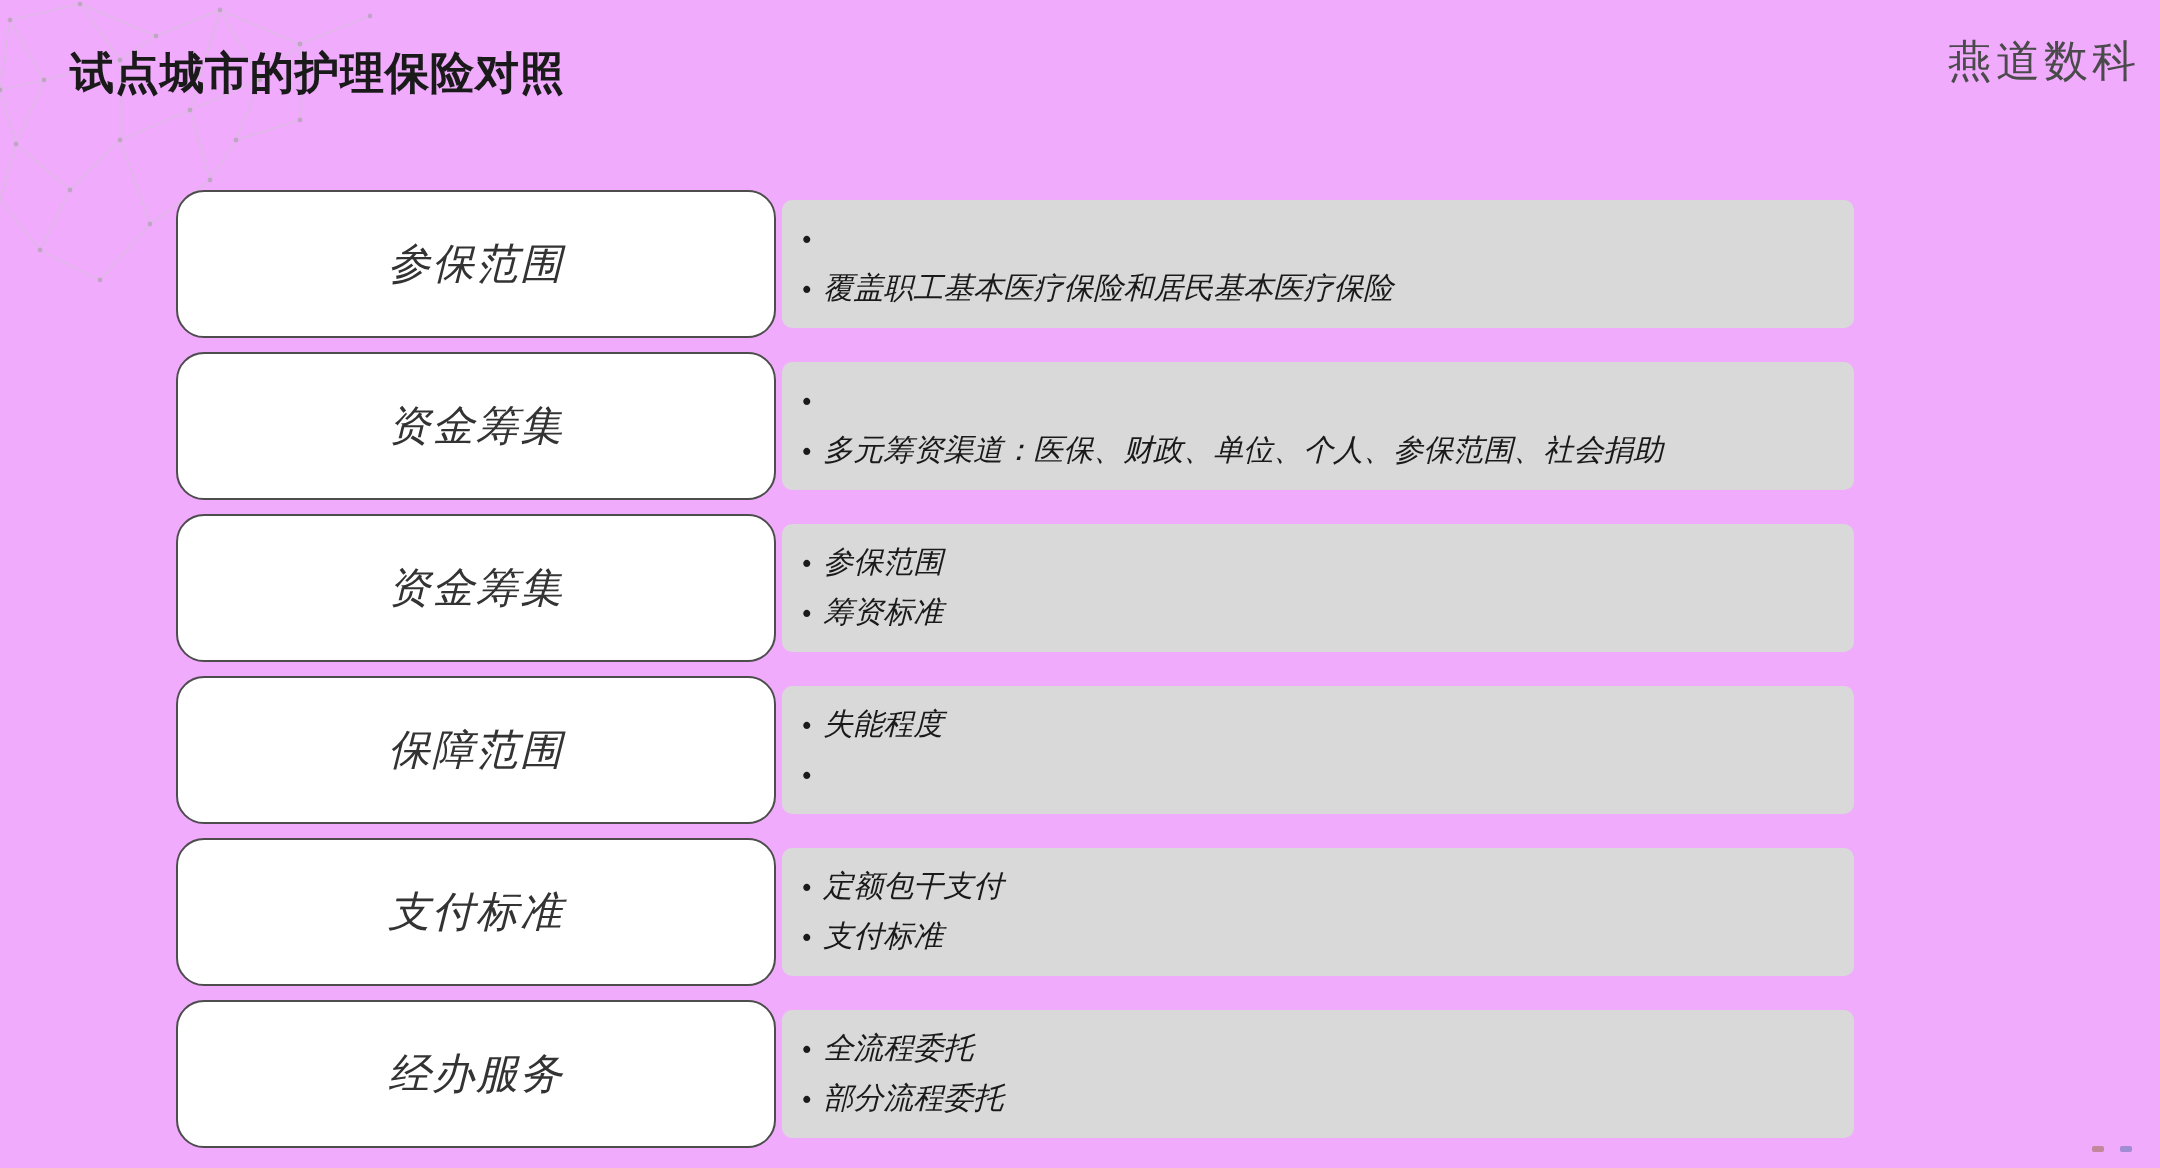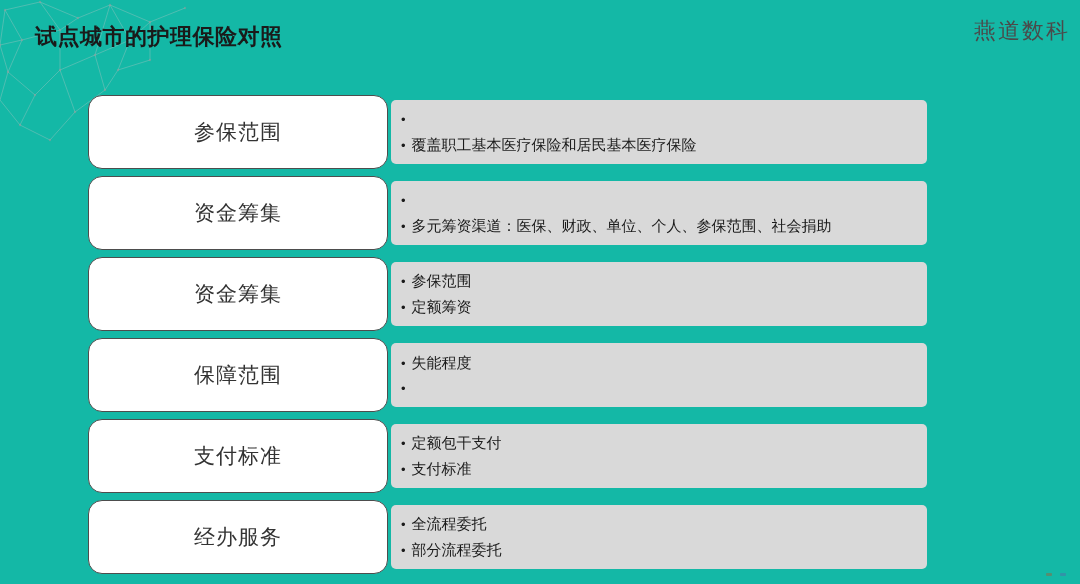--- a/index.html
+++ b/index.html
@@ -1,20 +1,20 @@
 <!DOCTYPE html>
 <html><head>
 <meta charset="utf-8">
 <style>
   html, body { margin: 0; padding: 0; background: #ffffff; }
   .slide {
     position: relative;
     width: 1080px;
     height: 584px;
-    background: #14b8a6;
+    background: #f0abfc;
     overflow: hidden;
     font-family: "Liberation Sans", "DejaVu Sans", sans-serif;
   }
   .mesh {
     position: absolute;
     top: 0; left: 0;
     pointer-events: none;
   }
   .title {
     position: absolute;
@@ -37,21 +37,21 @@
     white-space: nowrap;
   }
   .rows {
     position: absolute;
     left: 88px;
     top: 95px;
     display: flex;
     flex-direction: column;
     gap: 7px;
   }
-  .row { display: flex; align-items: center; }
+  .row { display: flex; align-items: center; font-style: italic; }
   .label-box {
     flex: none;
     width: 300px;
     height: 74px;
     box-sizing: border-box;
     background: #ffffff;
     border: 1.6px solid #4d4d4d;
     border-radius: 14px;
     display: flex;
     align-items: center;
@@ -179,21 +179,21 @@
         <span class="label">资金筹集</span>
       </div>
       <div class="detail-box">
         <ul class="bullets">
             <li>
               <span class="dot">•</span>
               <span>参保范围</span>
             </li>
             <li>
               <span class="dot">•</span>
-              <span>定额筹资</span>
+              <span>筹资标准</span>
             </li>
           </ul>
       </div>
     </div>
 
     <div class="row">
       <div class="label-box">
         <span class="label">保障范围</span>
       </div>
       <div class="detail-box">

